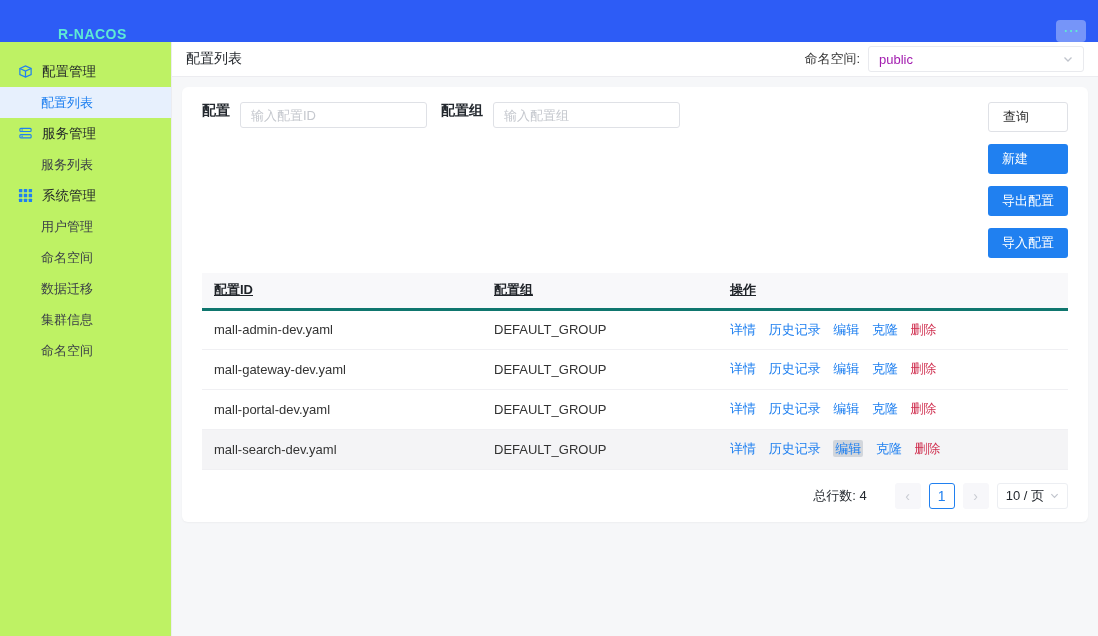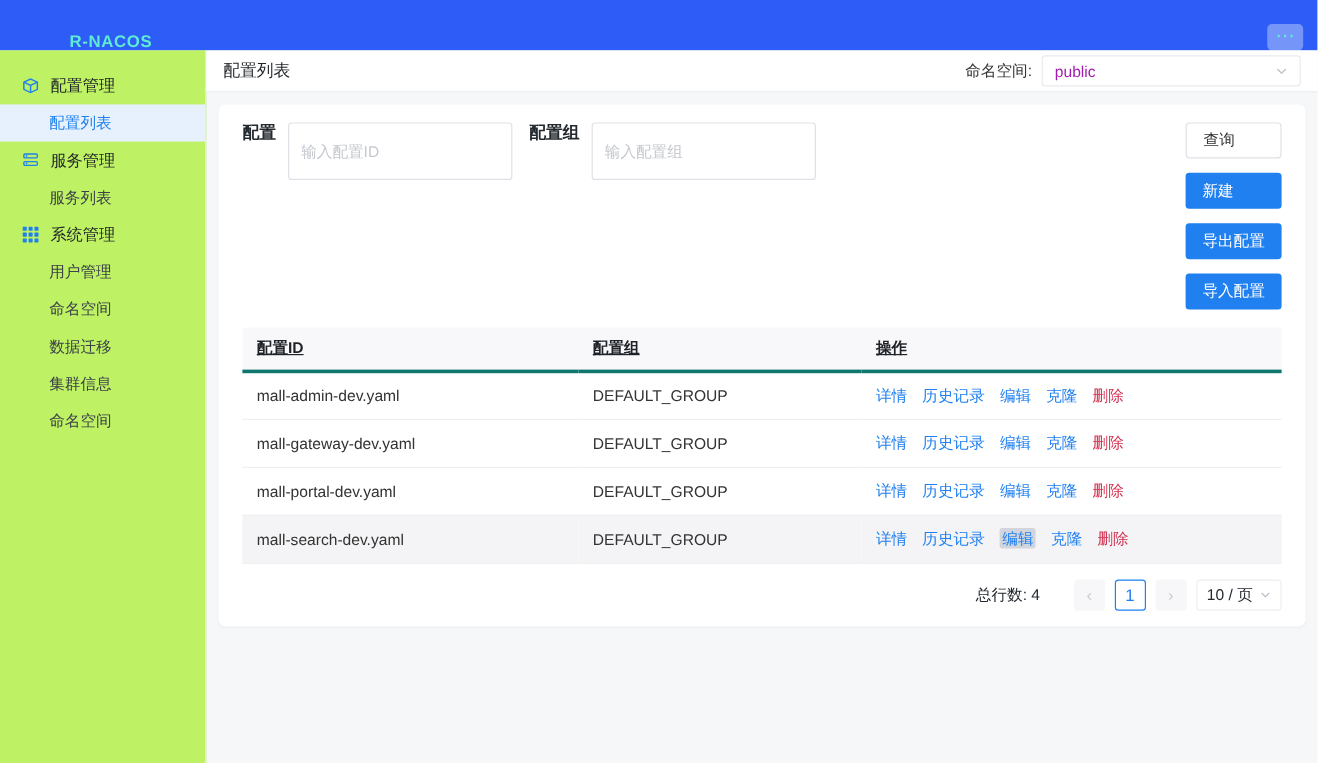--- a/index.html
+++ b/index.html
@@ -57,21 +57,21 @@
   .card {
     background:#fff; border-radius:6px;
     padding:15px 20px 13px;
     box-shadow:0 1px 2px rgba(0,0,0,.04);
   }
   
   .filter-row { display:flex; align-items:flex-start; }
   .filter-label { font-size:14px; font-weight:700; color:#24292f; margin-right:10px; white-space:nowrap; }
   .filter-label.second { margin-left:14px; }
   .filter-input {
-    width:187px; height:48px; border:1px solid #dfe1e6; border-radius:3px;
+    width:187px; height:26px; border:1px solid #dfe1e6; border-radius:3px;
     padding:0 10px; font-size:13px; color:#333; outline:none;
     font-family:inherit;
   }
   .filter-input::placeholder { color:#c5c8ce; }
   .filter-actions { margin-left:auto; display:flex; gap:12px;flex-direction:column; }
   .btn {
     height:30px; border-radius:3px; font-size:13px; padding:0 14px;
     display:flex; align-items:center; cursor:pointer; border:none;
     font-family:inherit; white-space:nowrap;
   }

